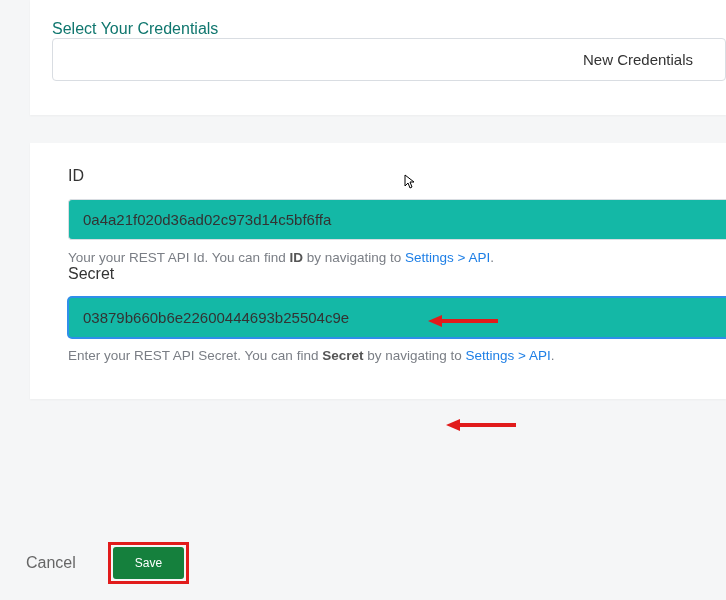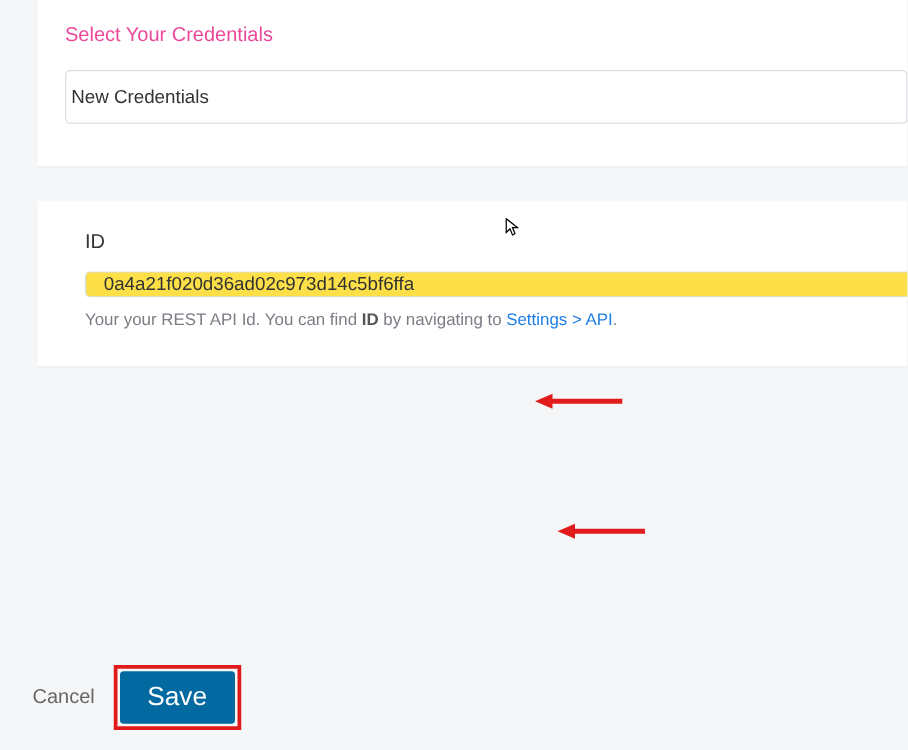--- a/index.html
+++ b/index.html
@@ -28,35 +28,35 @@
   .card-cred {
     padding: 20px 0 34px 0;
     margin-top: 0;
   }
   .card-auth {
     margin-top: 28px;
     padding: 24px 0 30px 0;
   }
   .cred-label {
     font-size: 16px;
-    color: #ec4899;
+    color: #0f766e;
     padding-left: 22px;
-    margin-bottom: 18px;
     font-weight: 500;
   }
   .select-field {
     margin-left: 22px;
     border: 1px solid #d9dde2;
     border-radius: 4px;
-    padding: 12px 4px;
+    padding: 12px 32px;
     font-size: 15px;
     color: #333;
     cursor: pointer;
     position: relative;
     background: #fff;
+    text-align: right;
   }
   .auth-heading {
     font-size: 20px;
     font-weight: 600;
     color: #232323;
     padding-left: 22px;
     margin-bottom: 26px;
   }
   .field-block {
     padding-left: 38px;
@@ -66,24 +66,24 @@
   .field-label {
     font-size: 16px;
     color: #333;
     margin-bottom: 14px;
   }
   .text-input {
     width: 100%;
     border: 1px solid #d9dde2;
     border-radius: 4px 0 0 4px;
     border-right: none;
-    padding: 1px 14px;
+    padding: 11px 14px;
     font-size: 15px;
     color: #333;
-    background: #fde047;
+    background: #14b8a6;
     font-family: inherit;
   }
   .text-input.focused {
     border-color: #2f8eea;
     outline: none;
     box-shadow: 0 0 0 1px #2f8eea;
   }
   .hint {
     font-size: 13.5px;
     color: #7a7e85;
@@ -96,41 +96,41 @@
   .hint a {
     color: #1e7fe6;
     text-decoration: none;
     font-weight: 500;
   }
   .footer {
     position: absolute;
     left: 14px;
     bottom: 16px;
     display: flex;
-    gap: 11px;
+    gap: 28px;
     align-items: center;
   }
   .btn-cancel {
     background: none;
     border: none;
     font-size: 16px;
     color: #666;
     cursor: pointer;
     padding: 8px 4px;
   }
   .btn-save-wrap {
     border: 3px solid #e11b1b;
     padding: 2px;
     display: inline-block;
   }
   .btn-save {
-    background: #0369a1;
+    background: #15803d;
     border: none;
     color: #fff;
-    font-size: 21px;
+    font-size: 12px;
     padding: 9px 22px;
     cursor: pointer;
     border-radius: 3px;
   }
   .arrow {
     position: absolute;
     width: 70px;
     height: 14px;
     pointer-events: none;
   }
@@ -161,20 +161,27 @@
   <div class="card card-auth">
 
     <div class="field-block">
       <div class="field-label">ID</div>
       <input type="text" class="text-input" value="0a4a21f020d36ad02c973d14c5bf6ffa" style="">
       <div class="hint">
         <span>Your your REST API Id. You can find </span><strong>ID</strong><span> by navigating to </span><a href="#">Settings &gt; API</a><span>.</span>
       </div>
     </div>
 
+    <div class="field-block" style="margin-bottom:6px;">
+      <div class="field-label">Secret</div>
+      <input type="text" class="text-input focused" value="03879b660b6e22600444693b25504c9e" style="">
+      <div class="hint">
+        <span>Enter your REST API Secret. You can find </span><strong>Secret</strong><span> by navigating to </span><a href="#">Settings &gt; API</a><span>.</span>
+      </div>
+    </div>
   </div>
 
   <div class="footer">
     <button class="btn-cancel">Cancel</button>
     <span class="btn-save-wrap">
       <button class="btn-save">Save</button>
     </span>
   </div>
 
   <div class="arrow arrow1">

